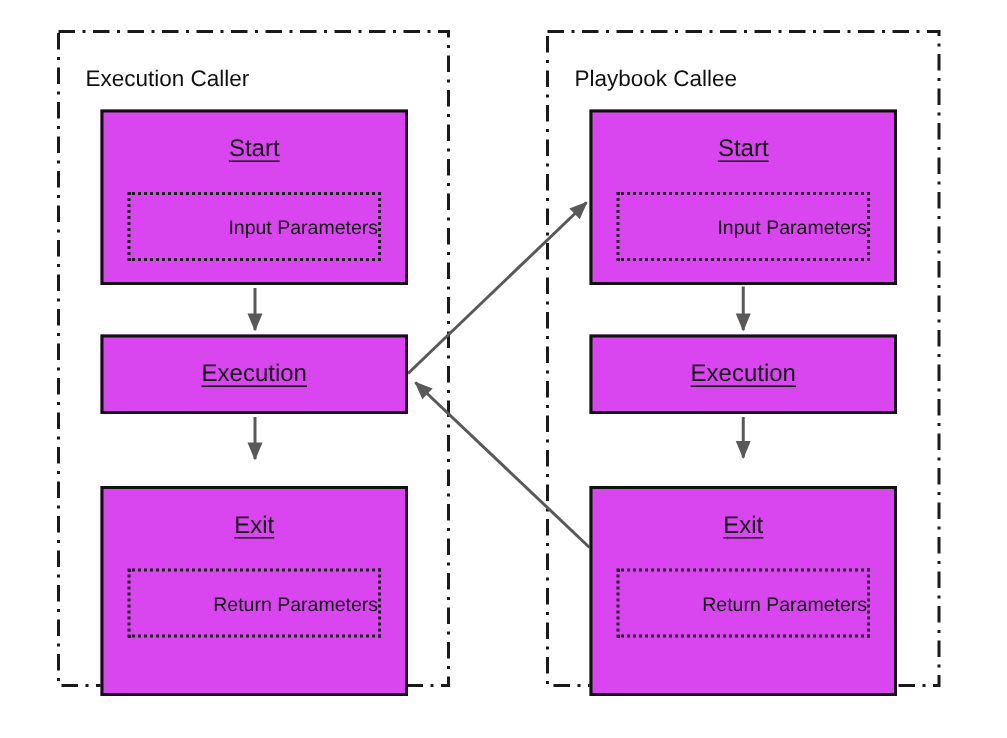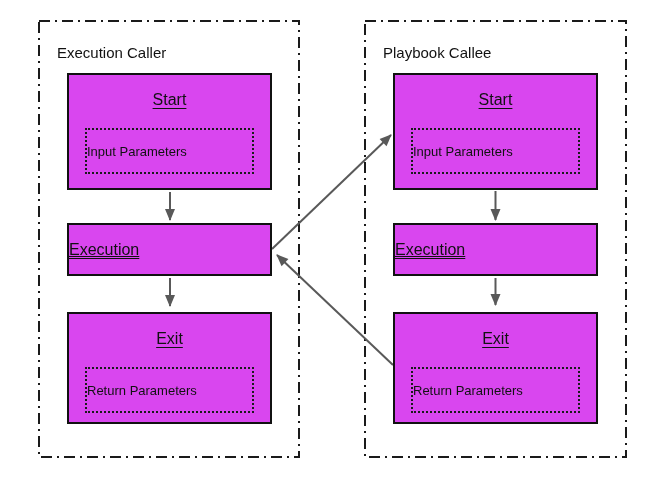--- a/index.html
+++ b/index.html
@@ -40,42 +40,42 @@
   }
   .node-title {
     text-align: center;
     font-size: 16px;
     line-height: 18px;
     text-decoration: underline;
     text-underline-offset: 3px;
     margin-top: 16px;
     color: #111111;
   }
-  .node.execution { display: flex; align-items: center; justify-content: flex-start; text-decoration: underline; }
+  .node.execution { display: flex; align-items: center; justify-content: center; }
   .node.execution .node-title { margin-top: 0; }
 
   .param-box {
     position: absolute;
     box-sizing: border-box;
     left: 16px; right: 16px;
     top: 53px; height: 46px;
     border: 2px dotted #1a1a1a;
     display: flex;
     align-items: center;
-    justify-content: flex-start;
+    justify-content: flex-end;
     font-size: 13px;
     color: #111111;
   }
 
   
   .col-caller { left: 67px; width: 205px; }
   .col-callee { left: 393px; width: 205px; }
   .row-start  { top: 73px;  height: 117px; }
   .row-exec   { top: 223px; height: 53px; }
-  .row-exit   { top: 312px; height: 112px; }
+  .row-exit   { top: 324px; height: 140px; }
 </style>
 </head>
 <body>
 
 <div class="canvas">
 
   <svg class="overlay" width="671" height="492" viewBox="0 0 671 492" xmlns="http://www.w3.org/2000/svg">
     <defs>
       <marker id="arrowhead" markerUnits="userSpaceOnUse" markerWidth="14" markerHeight="12" refX="12" refY="6" orient="auto">
         <path d="M1,1 L13,6 L1,11 Z" fill="#595959" stroke="none"></path>

